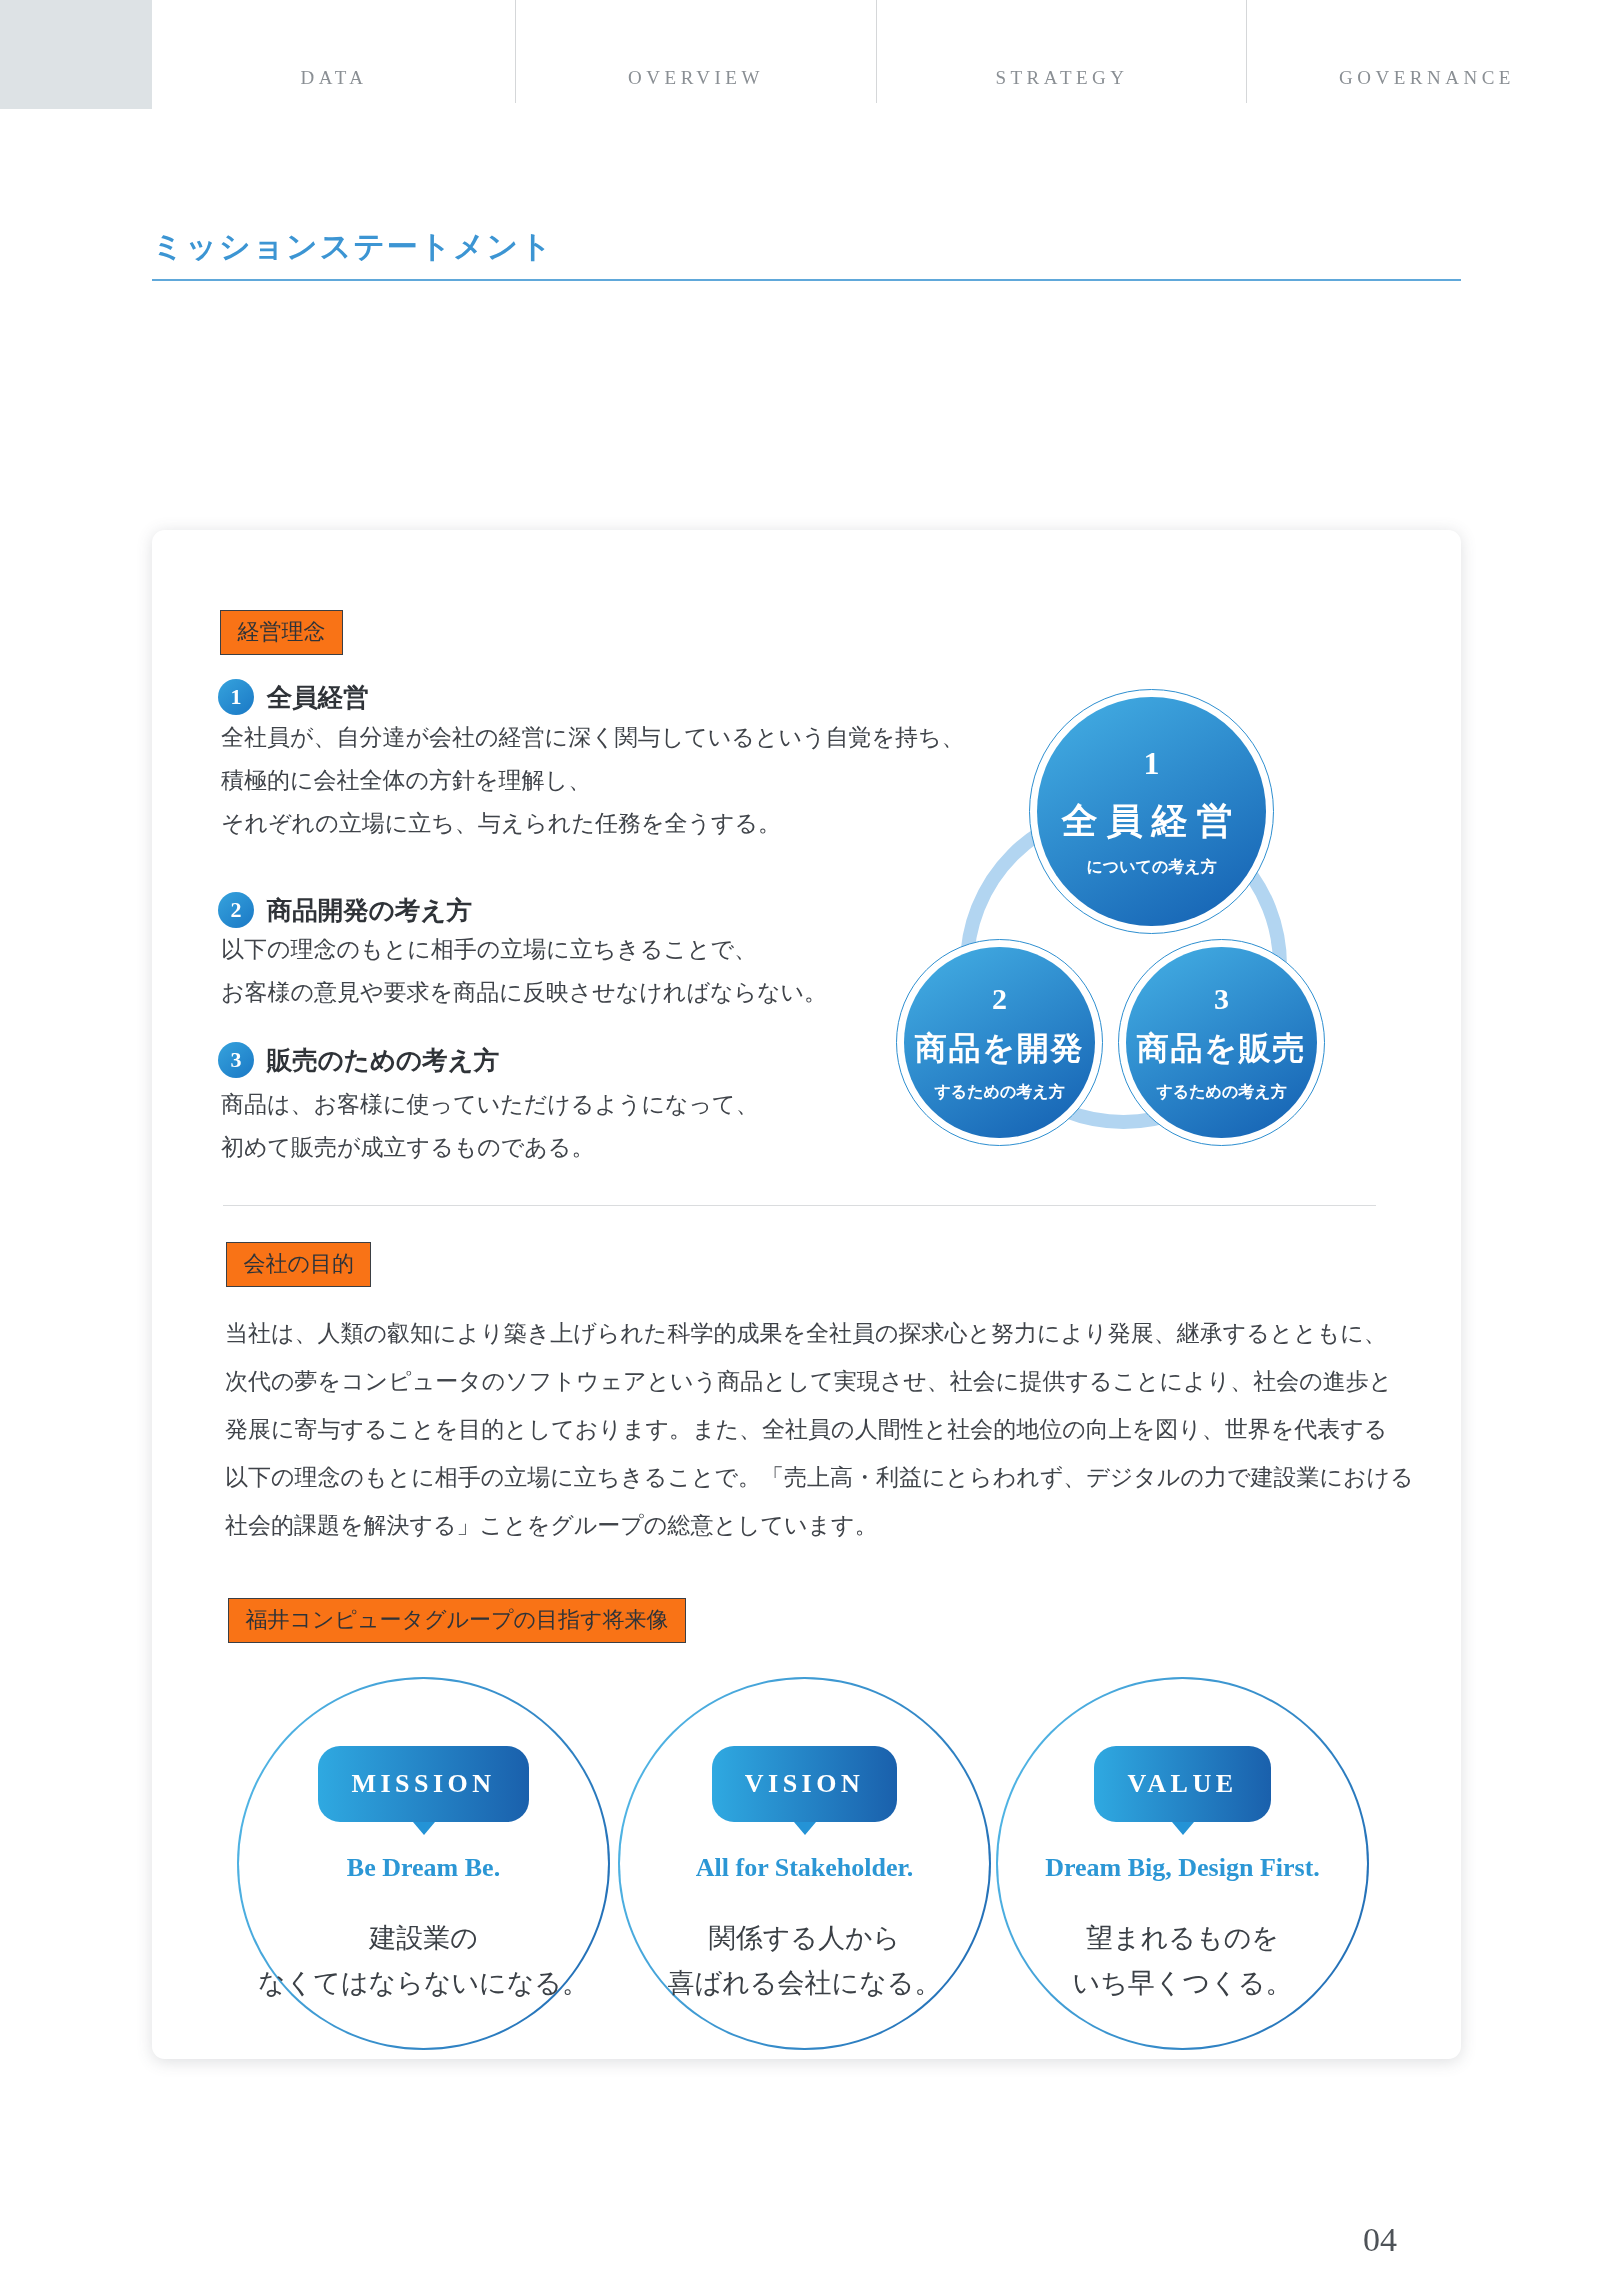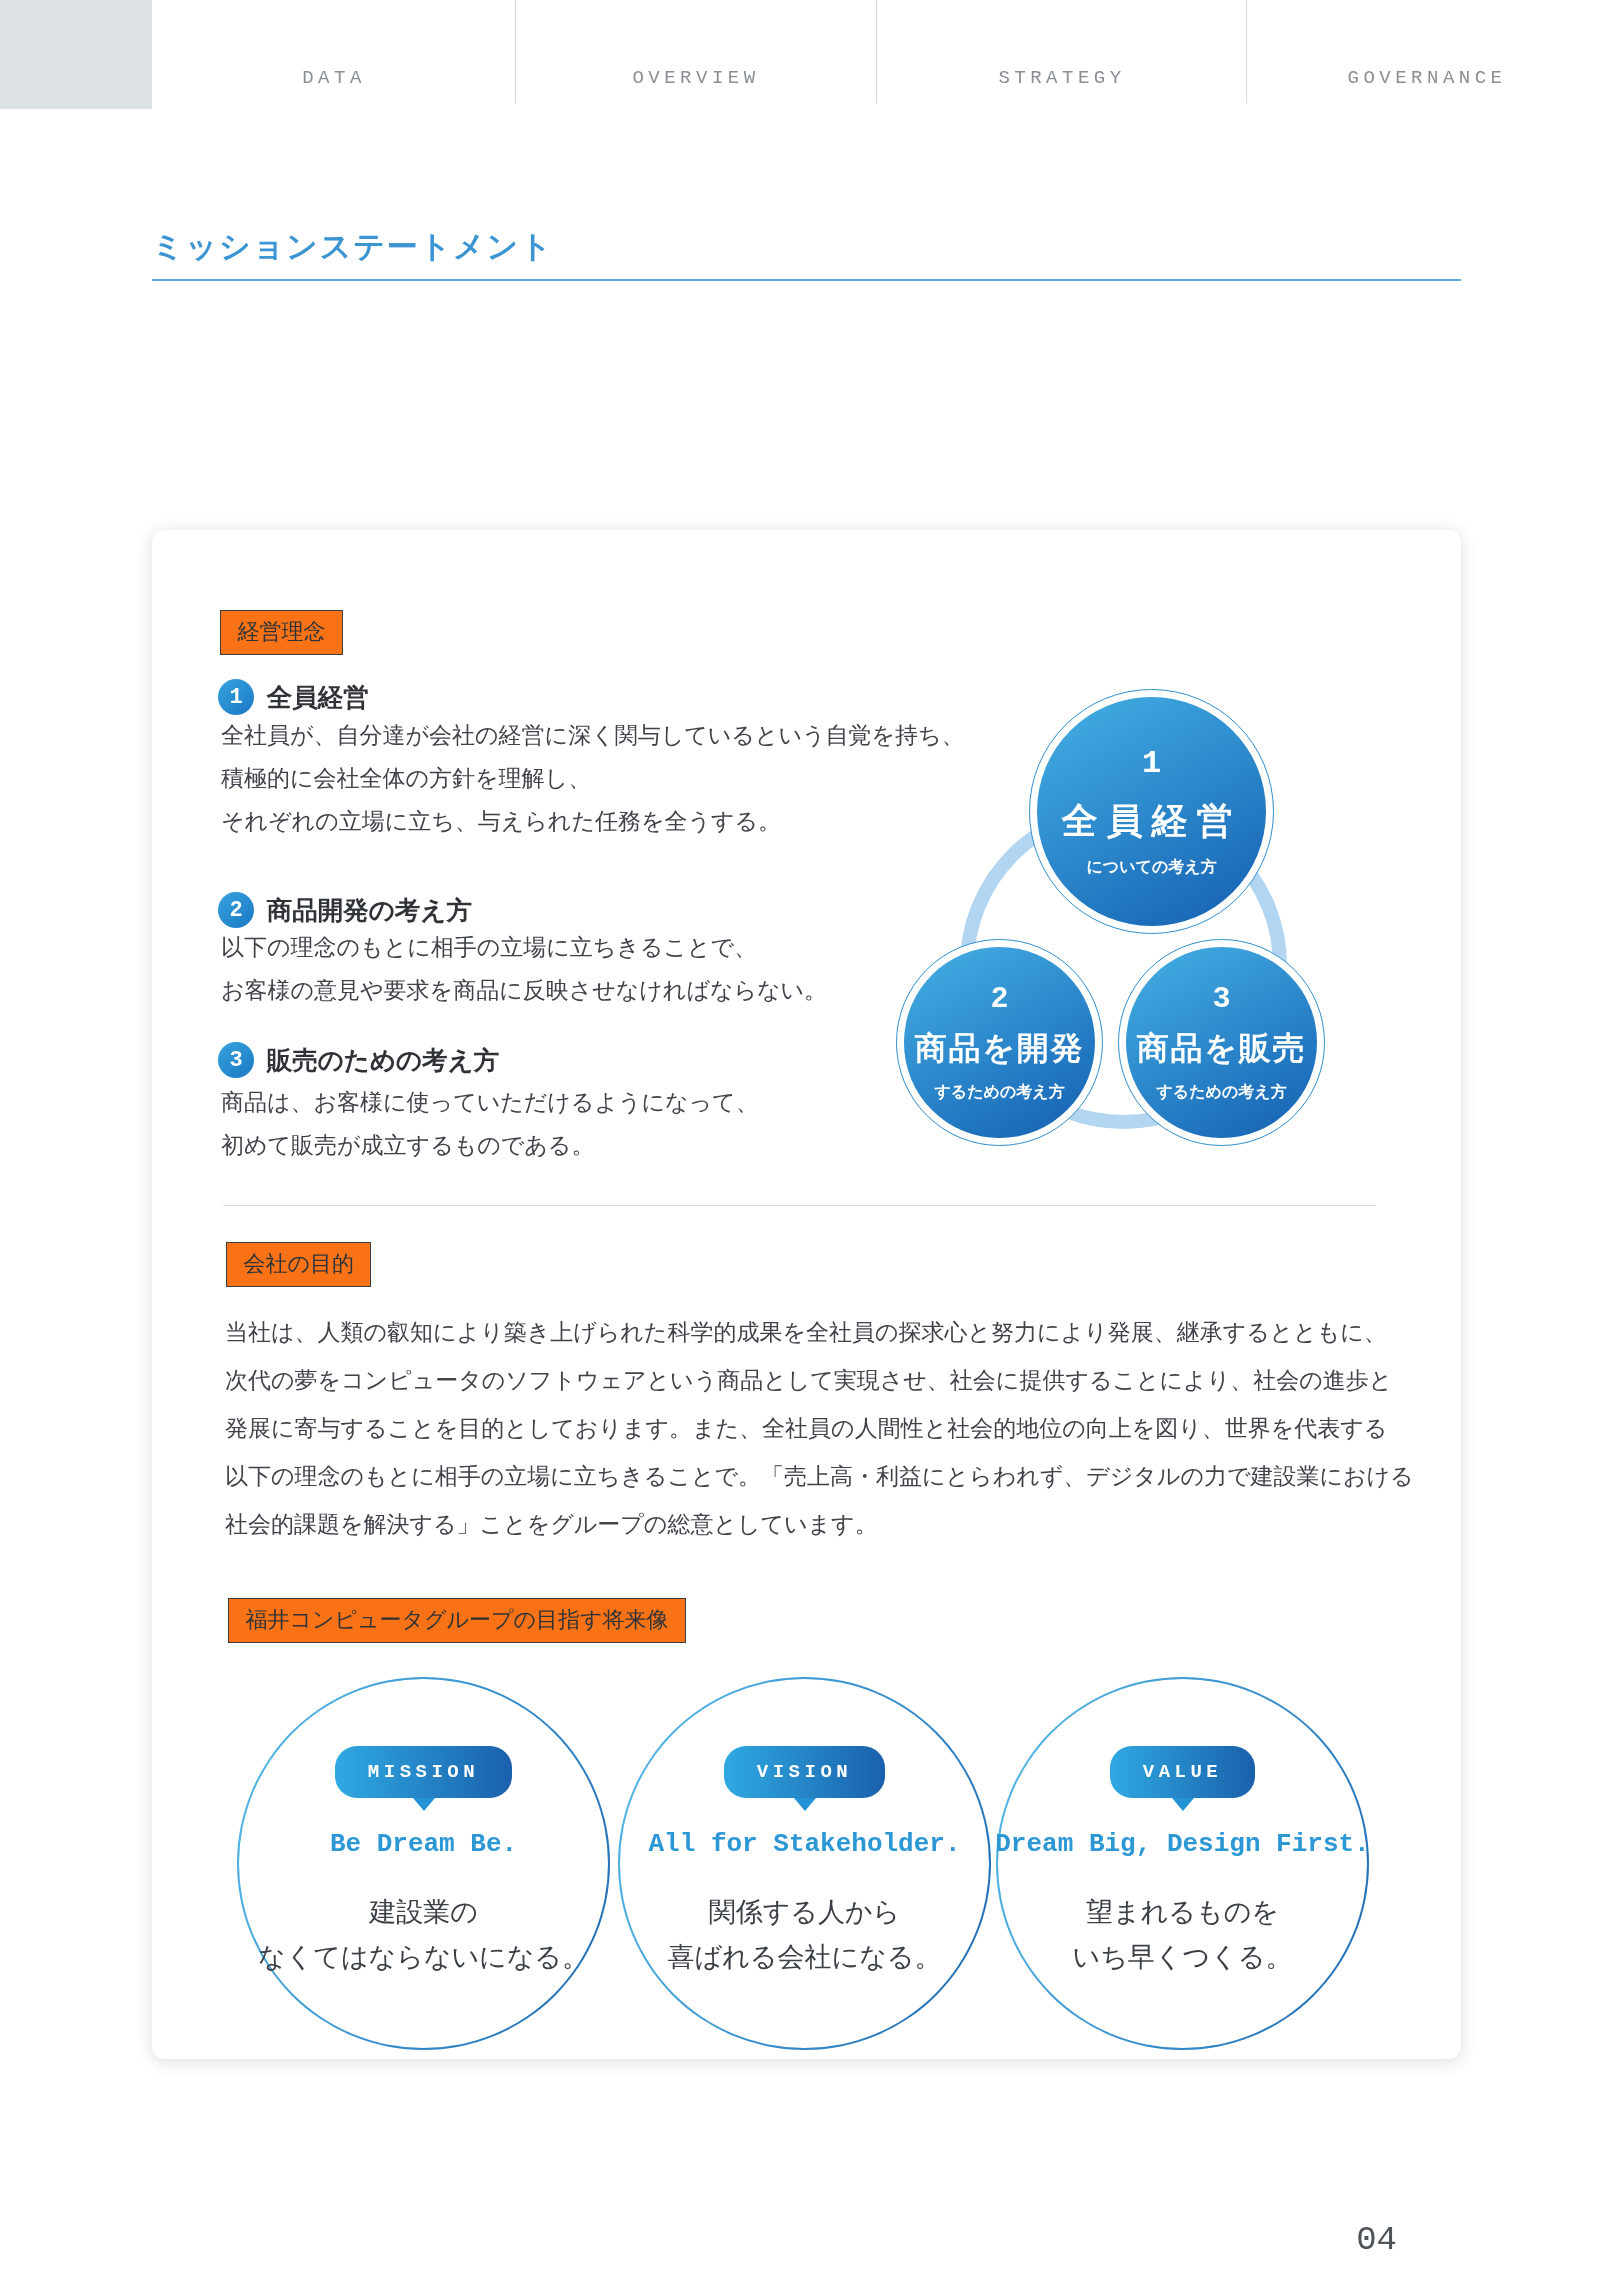--- a/index.html
+++ b/index.html
@@ -1,18 +1,18 @@
 <!DOCTYPE html>
 <html lang="ja" style="font-size:14.5px"><head>
 <meta charset="utf-8">
 <style>
   html,body{margin:0;padding:0;background:#ffffff;}
   .page{
     position:relative;width:1556px;height:2294px;background:#ffffff;overflow:hidden;
-    font-family:Liberation Mono, monospace;color:#3F4349;
+    font-family:Liberation Serif, serif;color:#3F4349;
   }
   
   .corner-block{position:absolute;left:0;top:0;width:152px;height:109px;background:#DDE2E5;}
   .nav-item{
     position:absolute;top:67px;transform:translateX(-50%);
     font-size:19px;letter-spacing:4.5px;color:#8A8F94;white-space:nowrap;
   }
   .nav-div{position:absolute;top:0;width:0.9px;height:103px;background:#D5D7D9;}
   
   .page-title{
@@ -64,23 +64,23 @@
   
   .ocircle{
     position:absolute;top:1147px;width:373px;height:373px;border-radius:50%;
     background:linear-gradient(110deg,#55BCE9,#1E68B2);
   }
   .ocircle-inner{
     position:absolute;inset:1.8px;border-radius:50%;background:#fff;
     display:flex;flex-direction:column;align-items:center;
   }
   .pill{
-    margin-top:67px;height:44px;border-radius:22px;padding:4px 33px;
+    margin-top:67px;height:44px;border-radius:22px;padding:16px 33px;
     background:linear-gradient(90deg,#2FA9E1,#1A60AC);
-    color:#fff;font-size:19px;font-weight:bold;letter-spacing:4.5px;
+    color:#fff;font-size:26px;font-weight:bold;letter-spacing:4.5px;
     display:flex;align-items:center;justify-content:center;white-space:nowrap;
   }
   .pill-pointer{
     width:0;height:0;border-left:11.8px solid transparent;border-right:11.8px solid transparent;
     border-top:13.6px solid #2493D6;
   }
   .phrase{margin-top:18px;font-size:26px;font-weight:bold;color:#2C97D5;white-space:nowrap;}
   .ocircle-jp{margin-top:33px;font-size:27px;line-height:45px;color:#3B4046;text-align:center;white-space:nowrap;}
   
   .page-number{position:absolute;top:2221px;right:159px;font-size:34px;color:#4E5358;}

